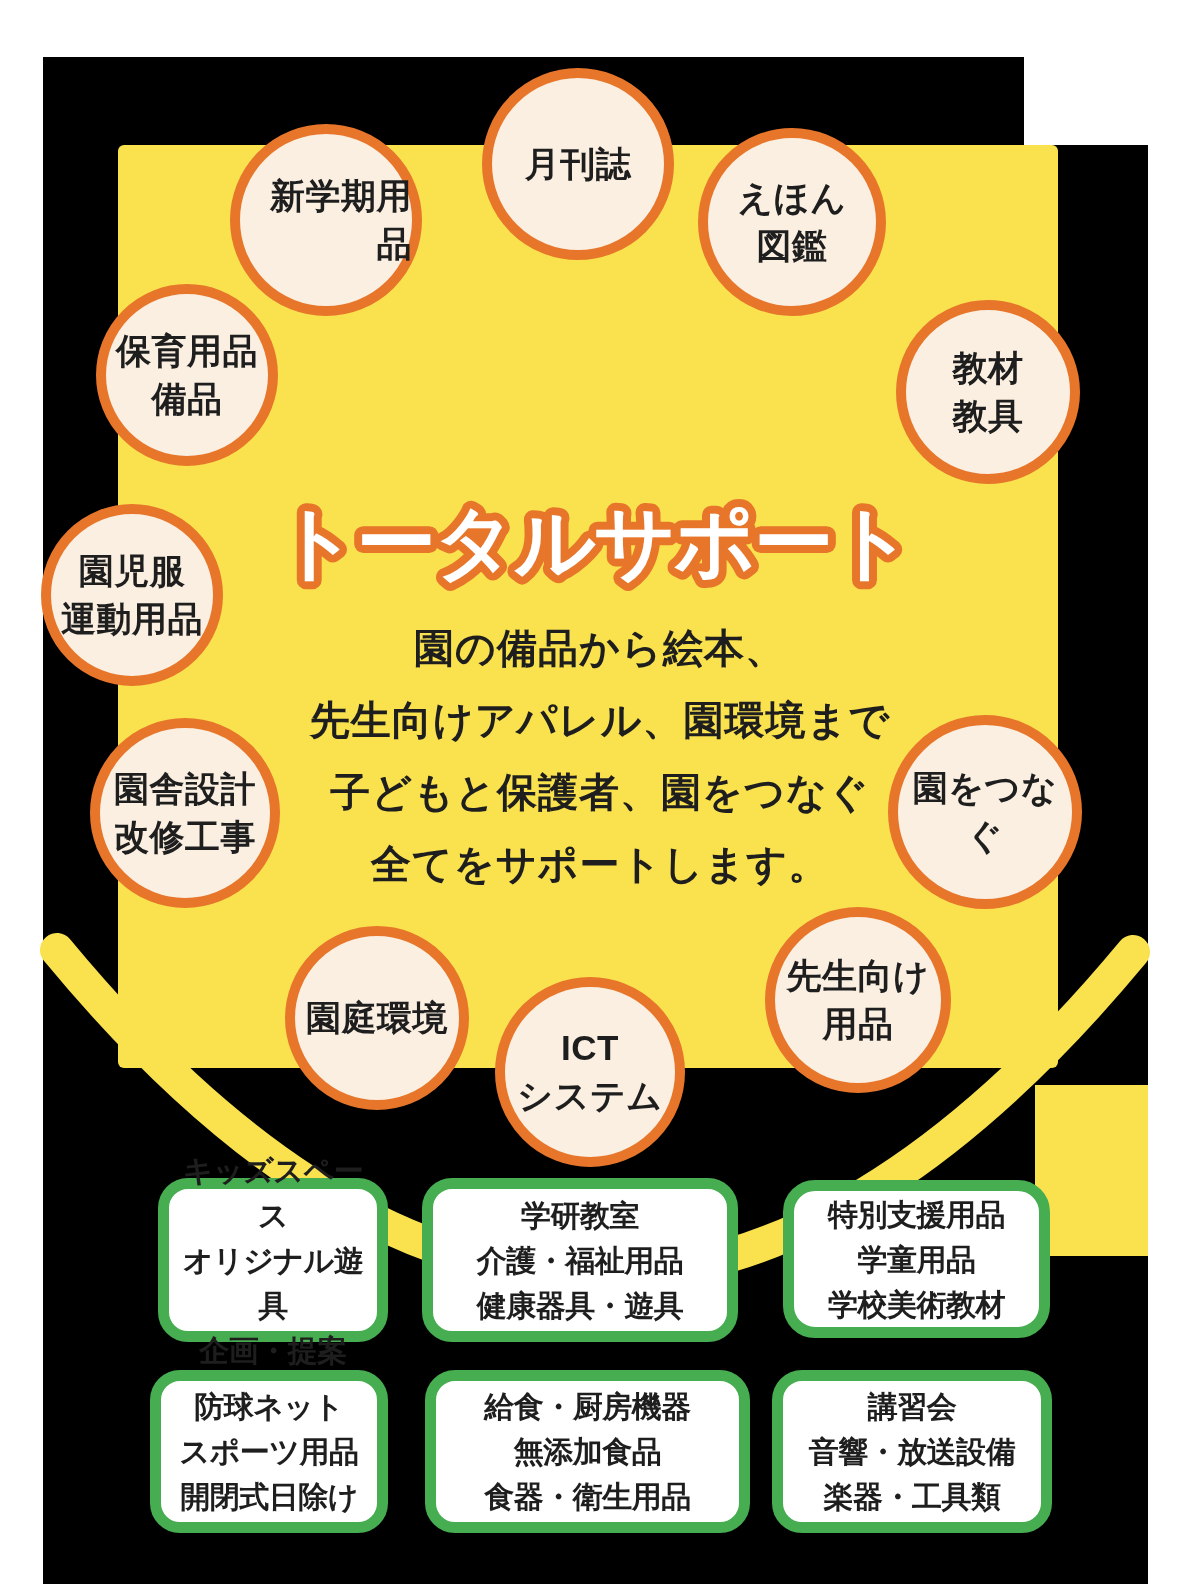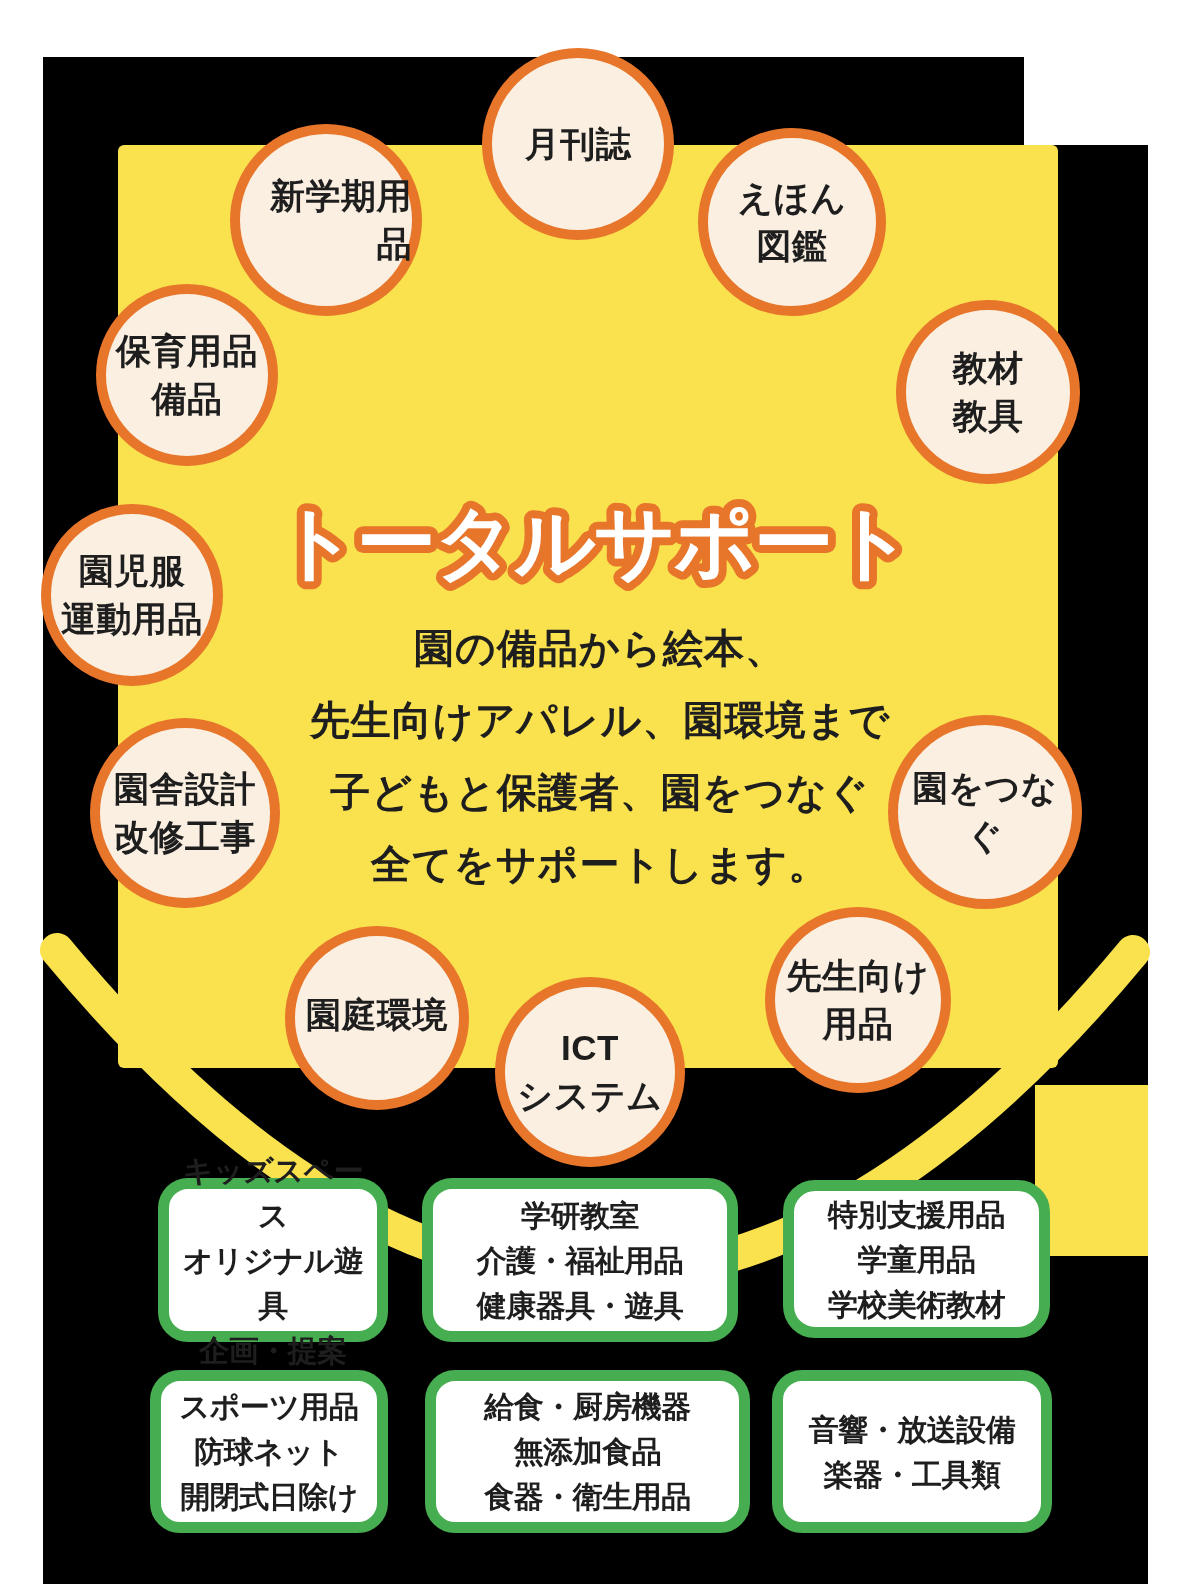--- a/index.html
+++ b/index.html
@@ -34,28 +34,28 @@
   .desc span{display:block;}
 
   .gbox{position:absolute;z-index:6;box-sizing:border-box;background:var(--c-white);
     border:11px solid var(--c-green);border-radius:30px;
     display:flex;align-items:center;justify-content:center;text-align:center;}
   .gbox .lbl{font-weight:bold;color:var(--c-ink);font-size:30px;line-height:1.5;letter-spacing:-0.5px;}
   .gbox .lbl span{display:block;}
 
   
   .c1 {left:230px;top:124px;width:192px;height:192px;text-align:right;}
-  .c2 {left:482px;top:48px; width:192px;height:192px;}
+  .c2 {left:482px;top:68px; width:192px;height:192px;}
   .c3 {left:698px;top:128px;width:188px;height:188px;}
   .c4 {left:896px;top:300px;width:184px;height:184px;}
   .c5 {left:951px;top:499px;width:194px;height:194px;}
   .c6 {left:888px;top:715px;width:194px;height:194px;}
   .c7 {left:765px;top:907px;width:186px;height:186px;}
   .c8 {left:495px;top:977px;width:190px;height:190px;}
-  .c9 {left:285px;top:926px;width:184px;height:184px;font-family:Liberation Mono, monospace;}
+  .c9 {left:285px;top:926px;width:184px;height:184px;}
   .c10{left:90px; top:718px;width:190px;height:190px;}
   .c11{left:41px; top:504px;width:182px;height:182px;}
   .c12{left:96px; top:284px;width:182px;height:182px;}
 
   
   .b1{left:158px;top:1178px;width:230px;height:164px;}
   .b2{left:422px;top:1178px;width:316px;height:164px;}
   .b3{left:783px;top:1180px;width:267px;height:158px;border-radius:32px;}
   .b4{left:150px;top:1370px;width:238px;height:163px;}
   .b5{left:425px;top:1370px;width:325px;height:163px;}
@@ -163,32 +163,33 @@
   </div>
   <div class="gbox b3">
     <div class="lbl">
         <span>特別支援用品</span>
         <span>学童用品</span>
         <span>学校美術教材</span>
       </div>
   </div>
   <div class="gbox b4">
     <div class="lbl">
+        <span>防球ネット</span>
         <span>スポーツ用品</span>
-        <span>防球ネット</span>
         <span>開閉式日除け</span>
       </div>
   </div>
   <div class="gbox b5">
     <div class="lbl">
         <span>給食・厨房機器</span>
         <span>無添加食品</span>
         <span>食器・衛生用品</span>
       </div>
   </div>
   <div class="gbox b6">
     <div class="lbl">
+        <span>講習会</span>
         <span>音響・放送設備</span>
         <span>楽器・工具類</span>
       </div>
   </div>
 
 </div>
 
 </body></html>

